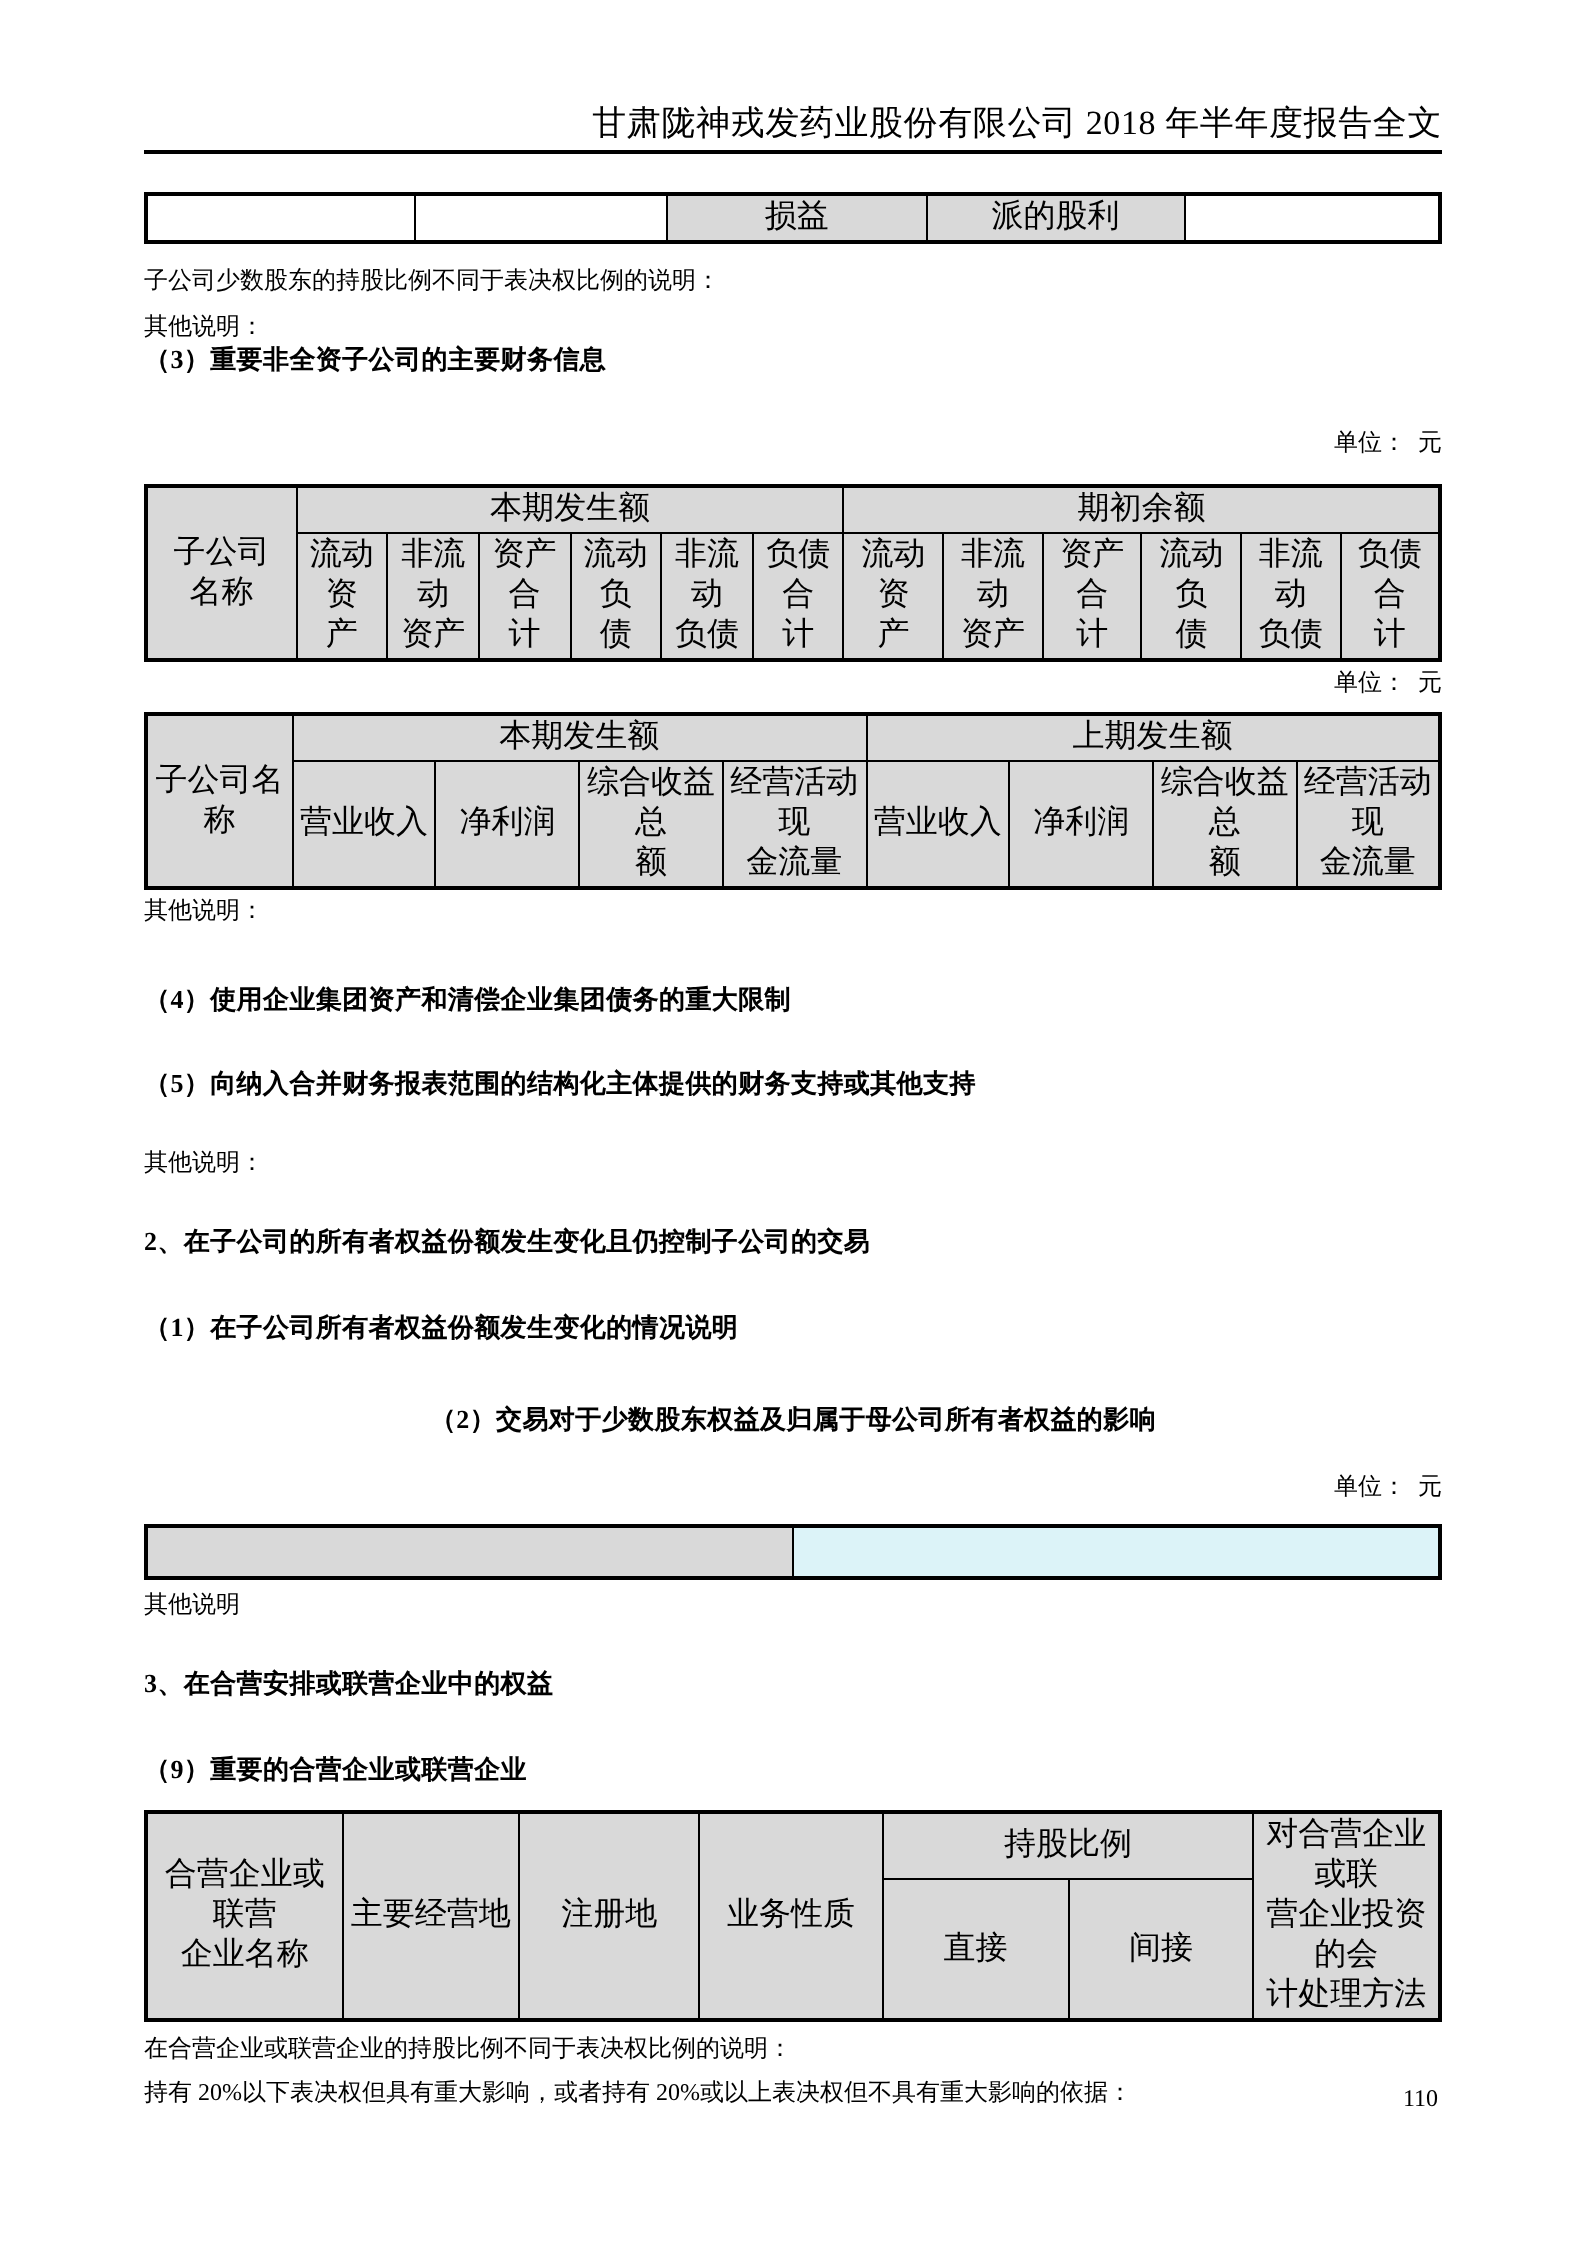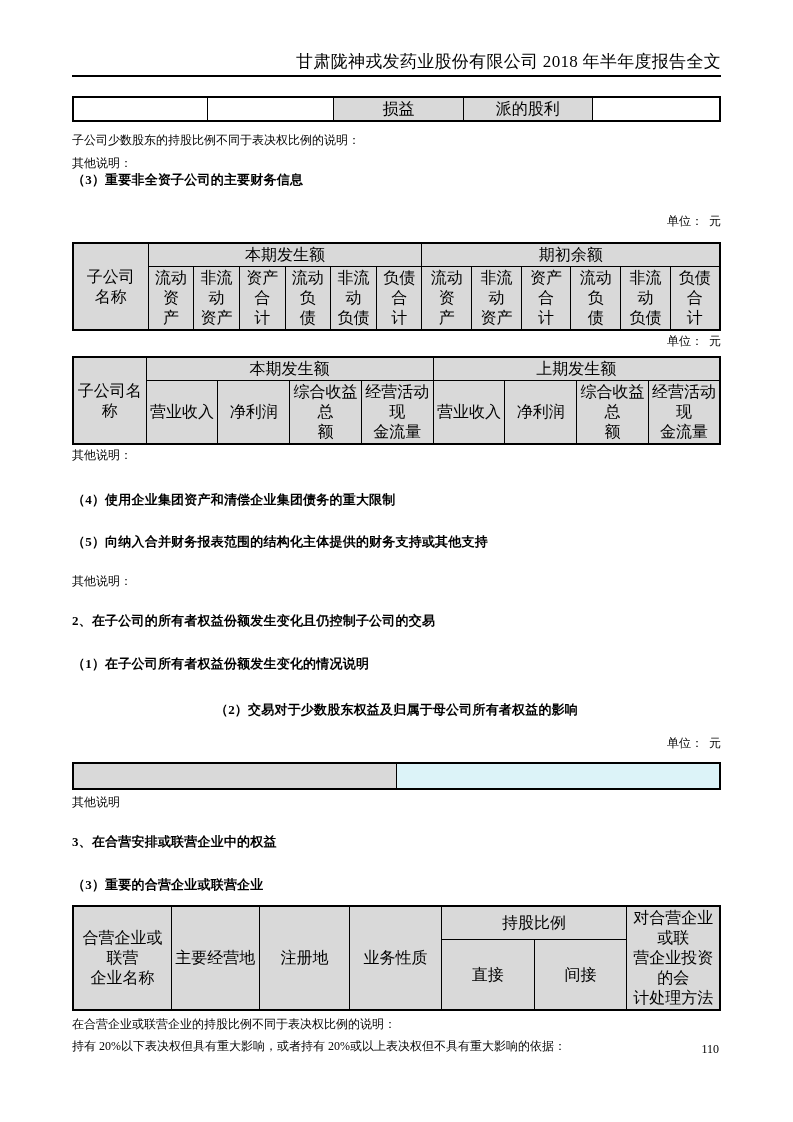--- a/index.html
+++ b/index.html
@@ -220,21 +220,21 @@
         <tr>
       <td class="hdr"></td>
       <td class="cyan"></td>
     </tr>
   </tbody>
     </table>
 
   <p class="note note-other-4">其他说明</p>
 
   <h3 class="sec h-n3">3、在合营安排或联营企业中的权益</h3>
-  <h3 class="sec h-n3-1">（3）重要的合营企业或联营企业</h3>
+  <h3 class="sec h-n3-1">（9）重要的合营企业或联营企业</h3>
 
   <table class="jv-table">
     <colgroup>
       <col style="width:15.2%">
         <col style="width:13.6%">
         <col style="width:14%">
         <col style="width:14.1%">
       <col style="width:14.4%">
         <col style="width:14.3%">
         <col style="width:14.4%">

